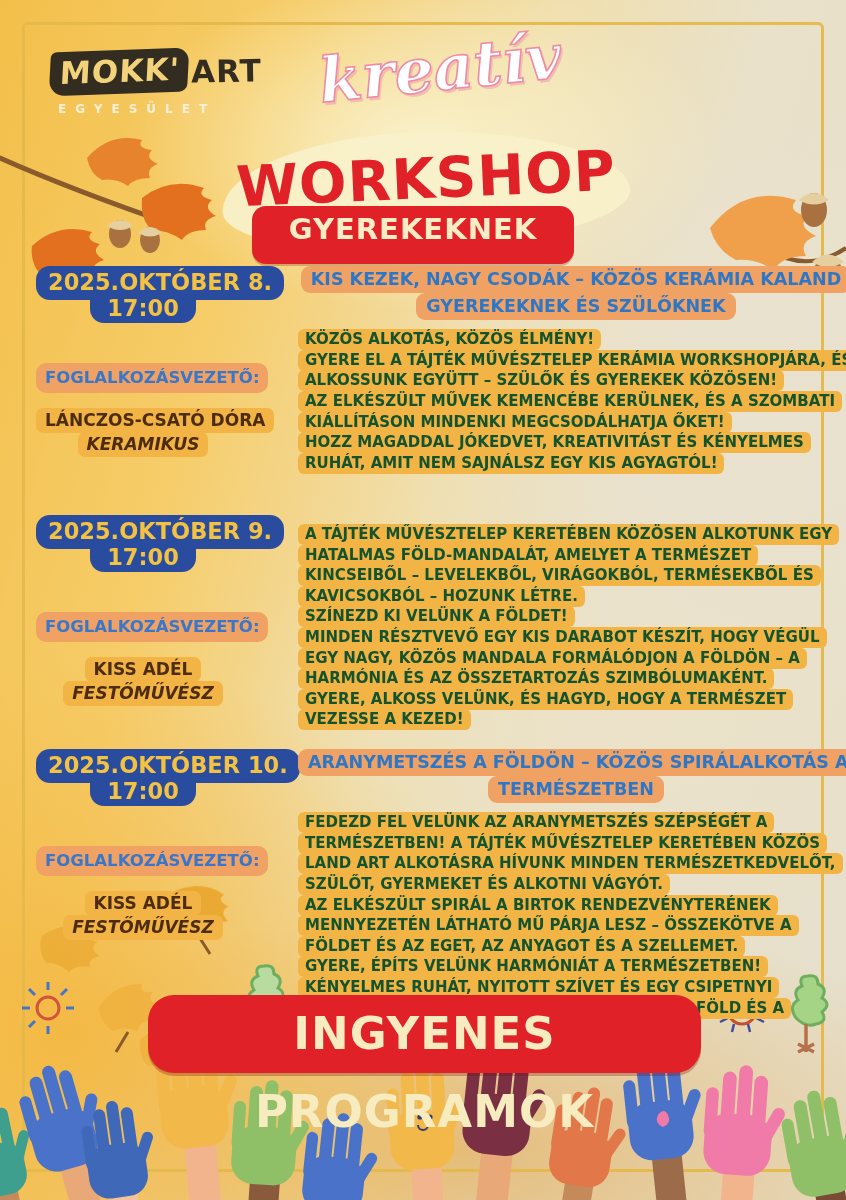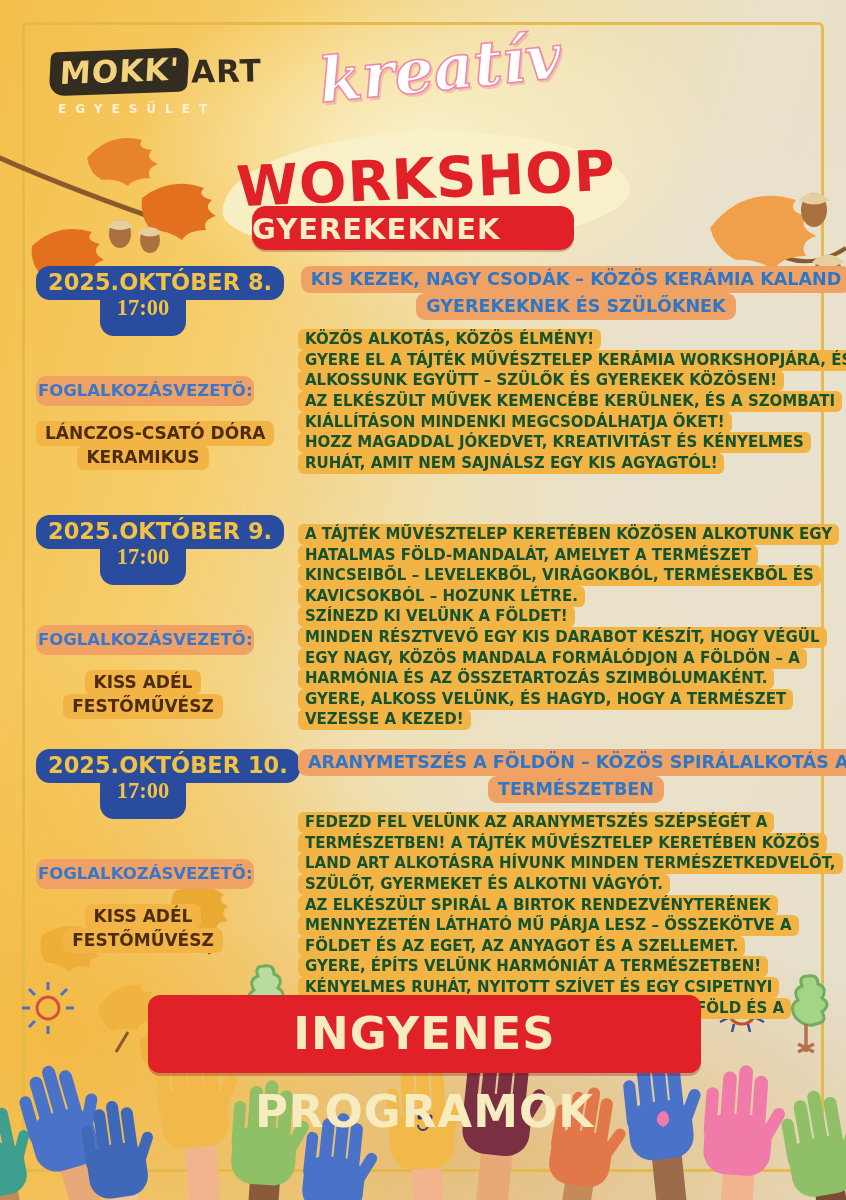--- a/index.html
+++ b/index.html
@@ -18,46 +18,46 @@
   .mokkart{position:absolute;left:50px;top:50px;z-index:6;}
   .mokk-chip{display:inline-block;background:#332c21;color:#f2d27a;font-weight:bold;font-size:31px;letter-spacing:1px;padding:3px 8px 5px 10px;transform:skew(-5deg) rotate(-2deg);border-radius:6px 14px 8px 16px;}
   .mokk-art{display:inline-block;color:#332c21;font-weight:bold;font-size:31px;letter-spacing:1px;margin-left:3px;transform:rotate(-1deg);}
   .mokk-sub{margin:8px 0 10px 8px;color:#f6f0da;font-size:12px;font-weight:bold;letter-spacing:9px;}
 
   .kreativ{position:absolute;left:290px;top:32px;width:300px;text-align:center;z-index:6;
     font-family:"DejaVu Serif",serif;font-style:italic;font-weight:bold;font-size:62px;color:#ffffff;
     -webkit-text-stroke:1.6px #ee8ba6;text-shadow:2px 3px 0 rgba(238,139,168,.45);transform:rotate(-6deg);}
   .workshop-blob{position:absolute;left:222px;top:132px;width:408px;height:118px;background:rgba(248,241,202,.92);border-radius:48% 52% 58% 42%/62% 55% 45% 38%;transform:rotate(-2deg);z-index:5;}
   .workshop{position:absolute;left:222px;top:146px;width:408px;text-align:center;z-index:6;color:#e02127;font-weight:bold;font-size:56px;letter-spacing:1px;transform:rotate(-2.5deg);}
-  .gyerekeknek{position:absolute;left:252px;top:206px;width:322px;height:44px;background:#e02127;border-radius:14px;z-index:7;color:#f8edc4;font-weight:bold;font-size:29px;letter-spacing:1px;line-height:46px;box-shadow:0 2px 0 rgba(120,20,20,.25);}
+  .gyerekeknek{position:absolute;left:252px;top:206px;width:322px;height:58px;background:#e02127;border-radius:14px;z-index:7;color:#f8edc4;font-weight:bold;font-size:29px;letter-spacing:1px;text-align:center;line-height:46px;box-shadow:0 2px 0 rgba(120,20,20,.25);}
 
   .tajtek{position:absolute;left:652px;top:38px;width:190px;text-align:center;z-index:6;}
   .tajtek-label{margin-top:2px;color:#76451d;font-weight:bold;font-size:36px;letter-spacing:2px;}
 
   
   .section{position:absolute;width:778px;left:36px;z-index:6;}
   #sec0{top:266px;} #sec1{top:515px;} #sec2{top:749px;}
   .col-left{position:absolute;left:0;top:0;width:214px;text-align:center;}
   .col-right{position:absolute;left:222px;top:0;width:556px;margin-left:40px;}
   .date-l1{display:table;margin:0 auto;background:#2a4c9e;color:#f3c243;font-weight:bold;font-size:22.5px;padding:3px 12px 5px;border-radius:14px;white-space:nowrap;}
-  .date-l2{display:table;margin:-6px auto 8px;background:#2a4c9e;color:#f3c243;font-weight:bold;font-size:22.5px;padding:1px 17px 15px;border-radius:0 0 14px 14px;font-family:Liberation Serif, serif;}
-  .leader-label{display:table;margin:18px auto 0;background:#f0a265;color:#3a77c8;font-weight:bold;font-size:16.5px;padding:5px 2px 6px;border-radius:10px;white-space:nowrap;}
+  .date-l2{display:table;margin:-6px auto 8px;background:#2a4c9e;color:#f3c243;font-weight:bold;font-size:22.5px;padding:1px 17px 2px;border-radius:0 0 14px 14px;}
+  .leader-label{display:table;margin:18px auto 0;background:#f0a265;color:#3a77c8;font-weight:bold;font-size:16.5px;padding:5px 9px 6px;border-radius:10px;white-space:nowrap;}
   .mt-lg{margin-top:40px;}
   .leader-name{margin-top:15px;}
   .name-line{display:table;margin:0 auto;background:#f2b445;color:#4d2c12;font-weight:bold;font-size:17px;padding:2px 9px 3px;border-radius:7px;white-space:nowrap;}
-  .name-line + .name-line{margin-top:-1px;}
+  .name-line + .name-line{margin-top:-1px;font-style:italic;}
 
   .title-badge{text-align:center;line-height:1.55;}
   .hl-title{background:#f0a265;color:#2e77c6;font-weight:bold;font-size:17.5px;padding:3px 10px 4px;border-radius:9px;-webkit-box-decoration-break:clone;box-decoration-break:clone;}
   .body{margin-top:9px;line-height:19.6px;}
   .para{margin:0;}
   .hl{background:#f2b445;color:#14532d;font-weight:bold;font-size:15px;padding:1px 7px 2px;border-radius:6px;-webkit-box-decoration-break:clone;box-decoration-break:clone;}
 
   
-  .banner{position:absolute;left:148px;top:995px;width:553px;height:78px;background:#e02127;border-radius:12px;z-index:30;color:#f6ecc0;font-weight:bold;font-size:45px;letter-spacing:1px;text-align:center;line-height:78px;box-shadow:0 3px 0 rgba(120,20,20,.3);}
+  .banner{position:absolute;left:148px;top:995px;width:553px;height:78px;background:#e02127;border-radius:26px;z-index:30;color:#f6ecc0;font-weight:bold;font-size:45px;letter-spacing:1px;text-align:center;line-height:78px;box-shadow:0 3px 0 rgba(120,20,20,.3);}
 
   
   .decor{position:absolute;z-index:4;}
   #branch-tl{left:-8px;top:128px;}
   #oak-right{left:696px;top:178px;}
   #falling{left:20px;top:880px;}
   #doodles{left:0px;top:960px;width:846px;}
   #hands{position:absolute;left:0;bottom:0;width:846px;height:175px;z-index:25;}
 </style>
 </head>

